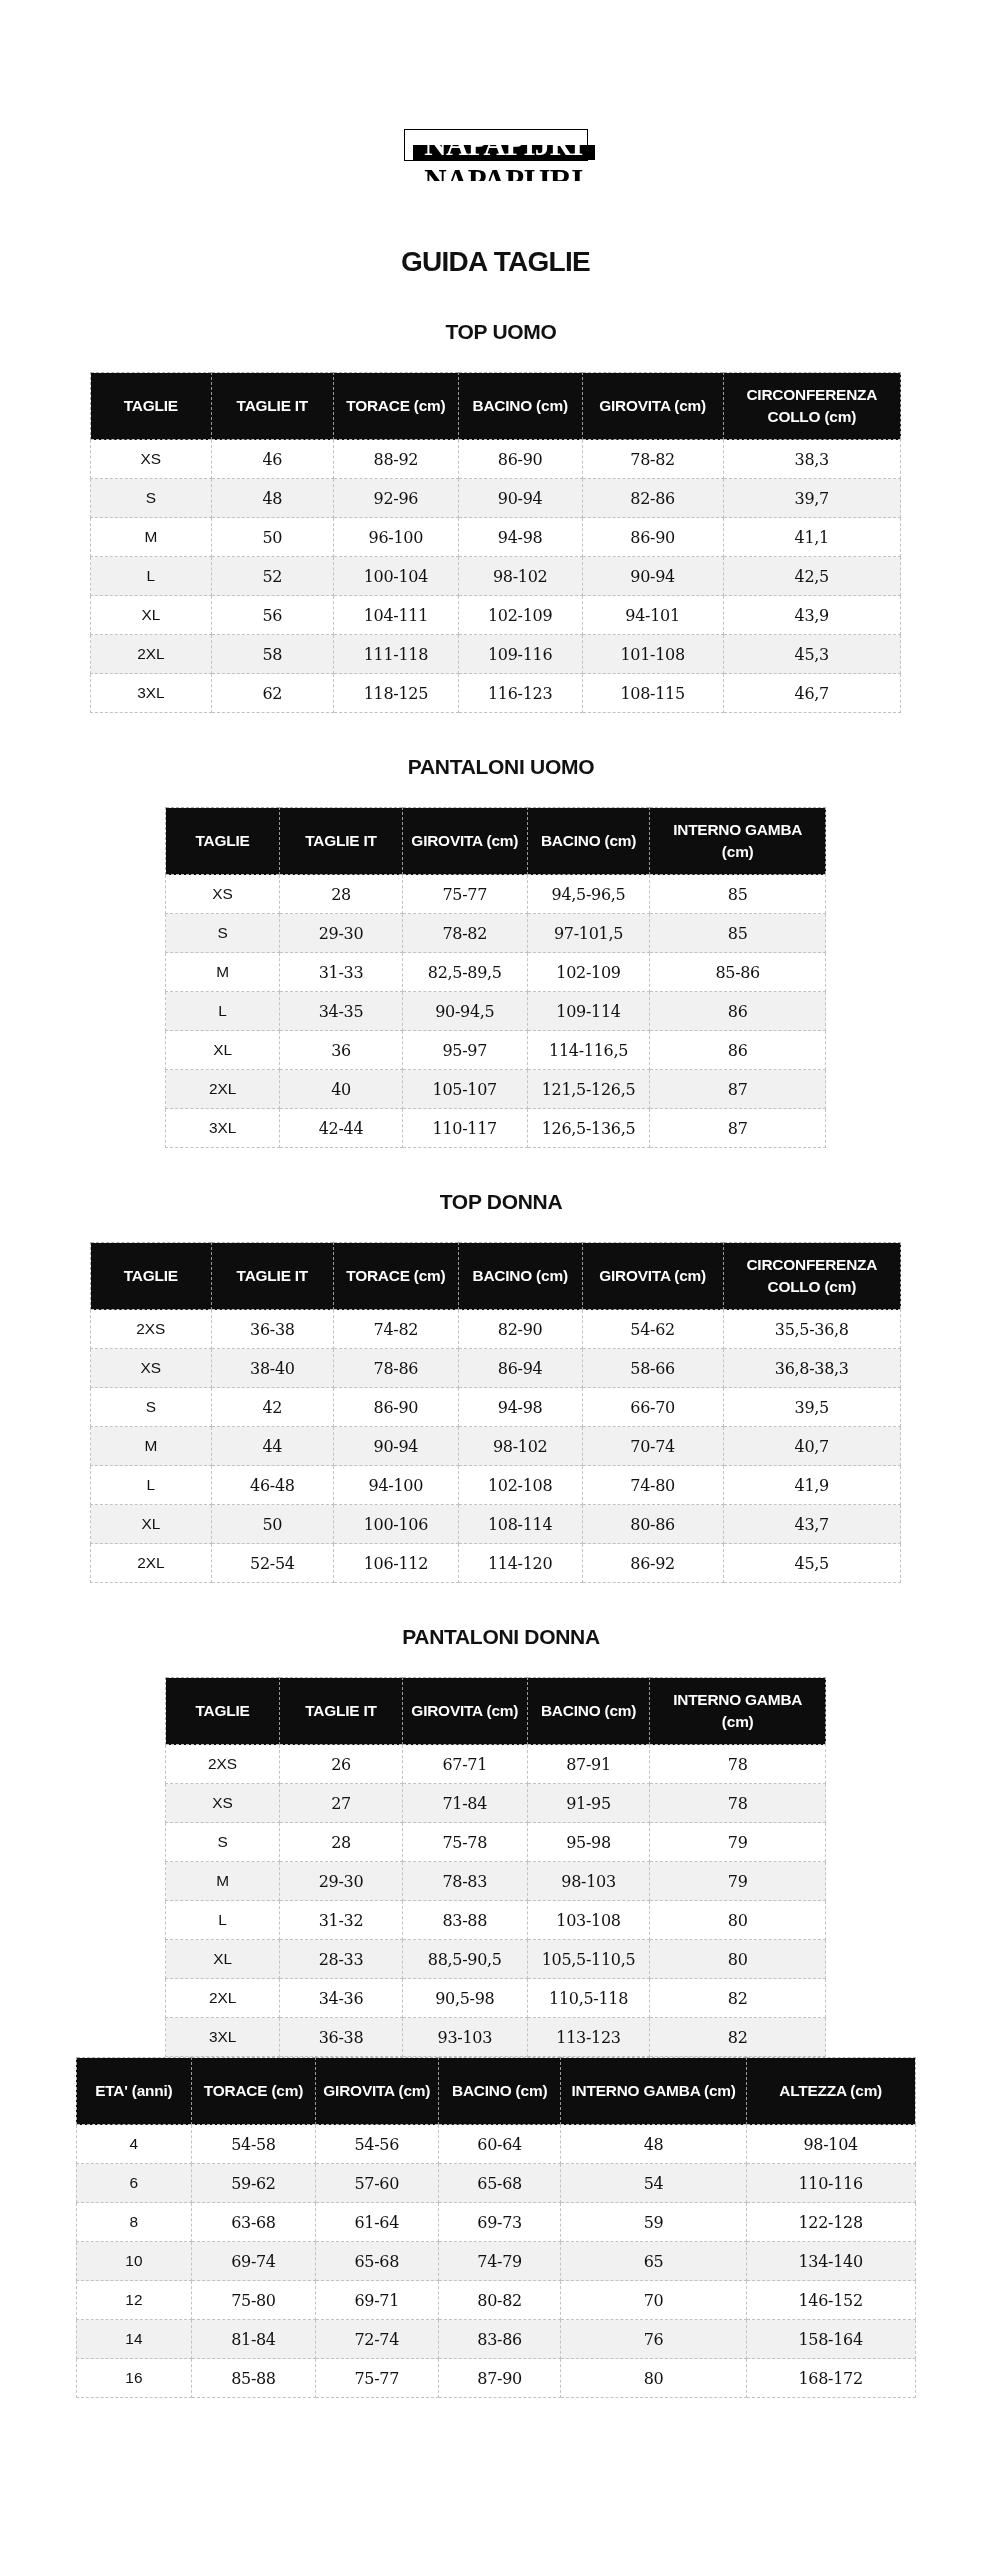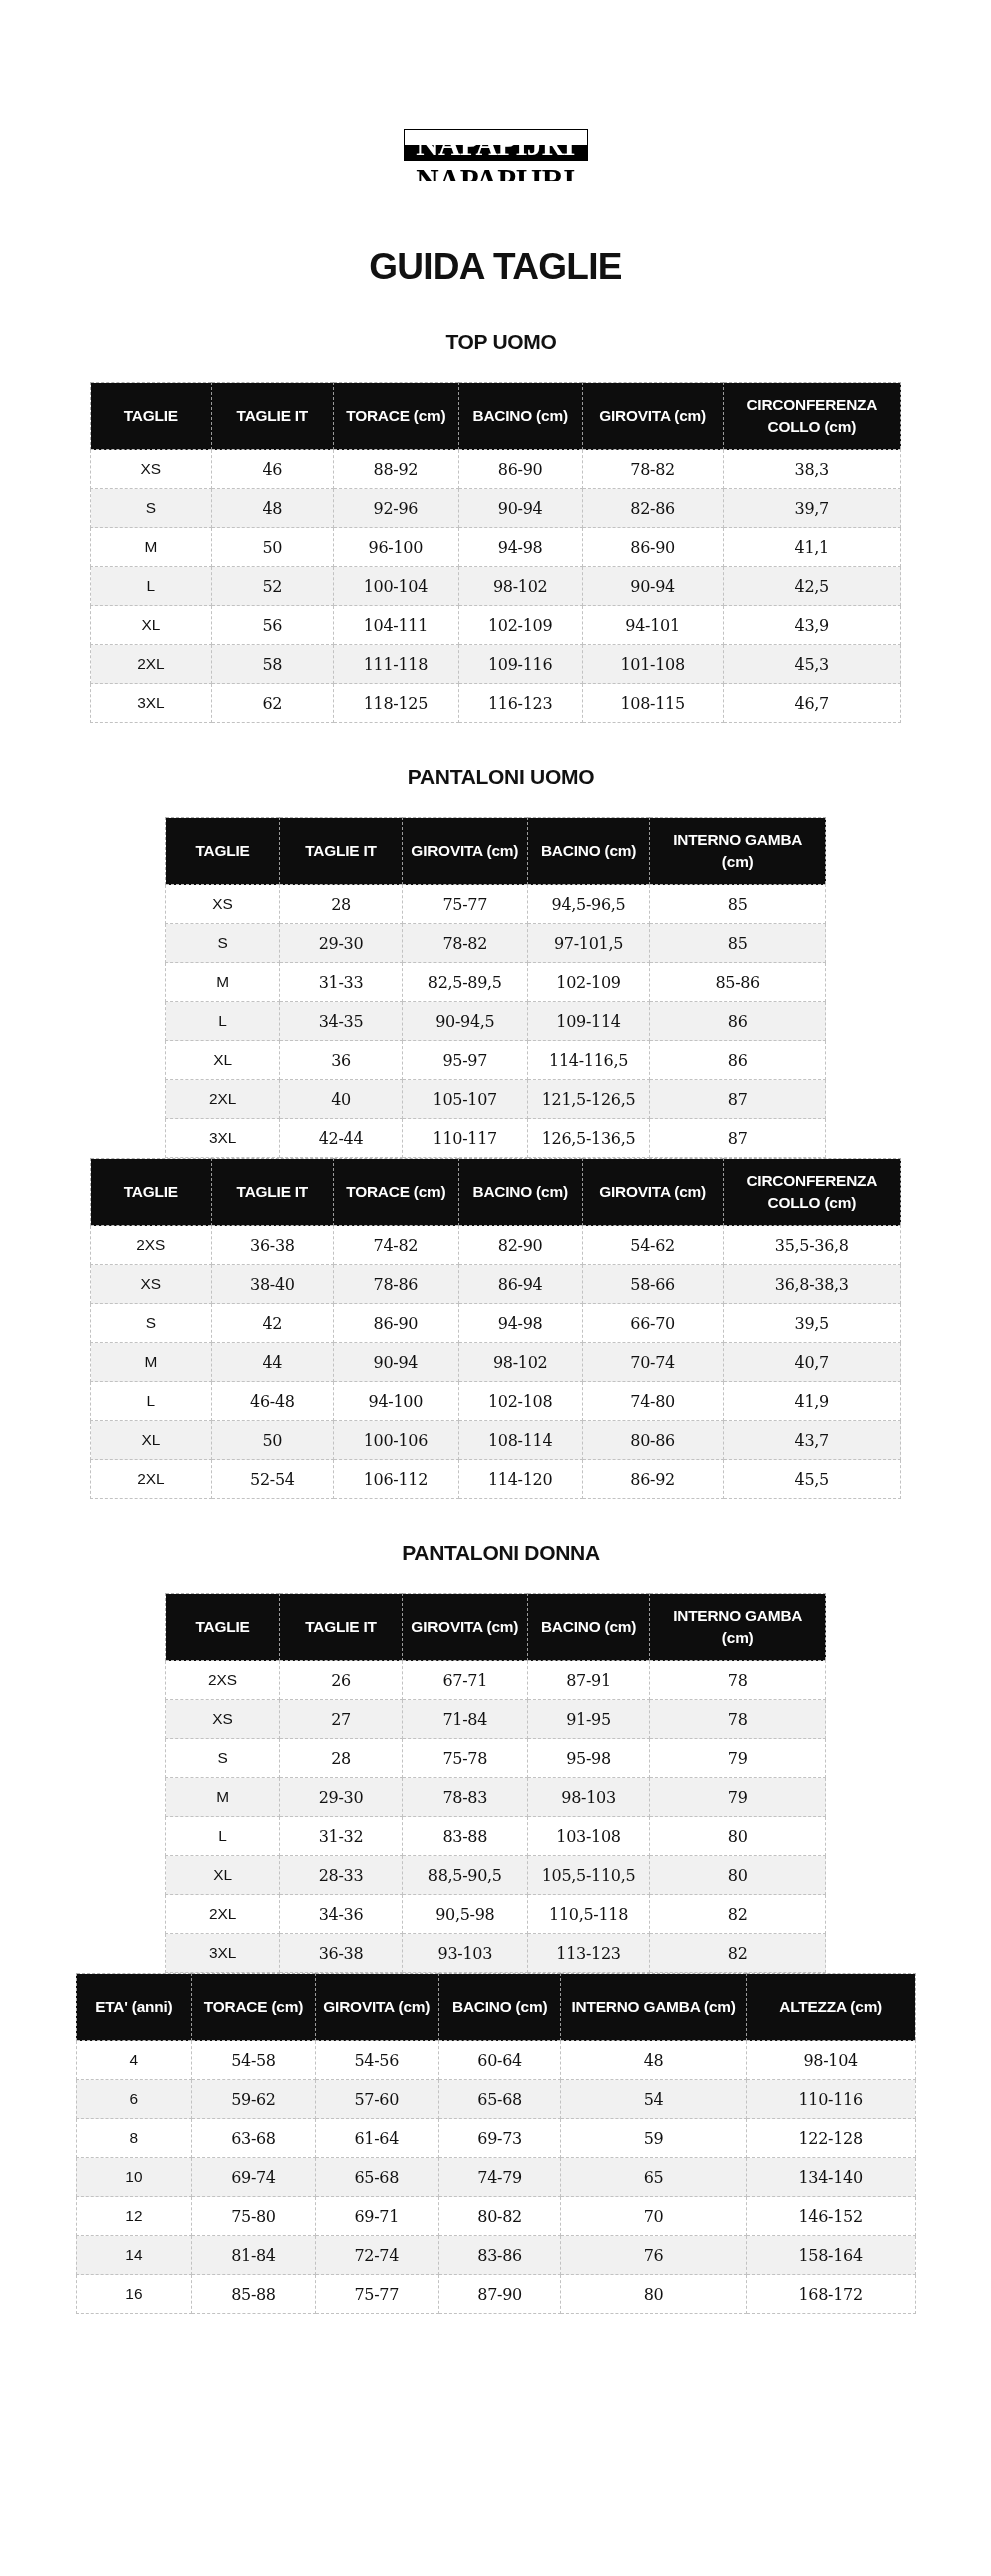--- a/index.html
+++ b/index.html
@@ -22,30 +22,30 @@
   .logo-wrap{display:flex;justify-content:center;padding-top:129px;}
   .logo{
     position:relative;
     width:184px;height:32px;
     border:1.3px solid #000;
     font-family:"Liberation Serif", serif;
     font-weight:bold;
     font-size:31px;
     letter-spacing:-0.7px;
   }
-  .logo-half{position:absolute;left:0;width:100%;height:50%;overflow:hidden;margin-top:36px;}
+  .logo-half{position:absolute;left:8px;width:100%;height:50%;overflow:hidden;margin-top:36px;}
   .logo-half.top{top:0;background:#fff;color:#000;}
   .logo-half.bottom{bottom:0;background:#000;color:#fff;}
   .logo-half span{display:block;width:100%;text-align:center;line-height:29.5px;height:29.5px;}
   .logo-half.bottom span{margin-top:-14.8px;}
   
   h1{
     margin:85px 0 0;
     text-align:center;
-    font-size:37px;
+    font-size:28px;
     font-weight:bold;
     letter-spacing:-0.7px;
   }
   h2{
     margin:42px 0 28px;
     text-align:center;
     font-size:21px;
     font-weight:bold;
     letter-spacing:-0.3px;
     padding-left:11px;
@@ -280,20 +280,21 @@
           <td>42-44</td>
           <td>110-117</td>
           <td>126,5-136,5</td>
           <td>87</td>
         </tr>
       </tbody>
     </table>
 </section>
 
 <section>
+  <h2>TOP DONNA</h2>
   <table class="t-wide">
       <colgroup>
         <col>
         <col>
         <col>
         <col>
         <col>
         <col>
       </colgroup>
       <thead>

